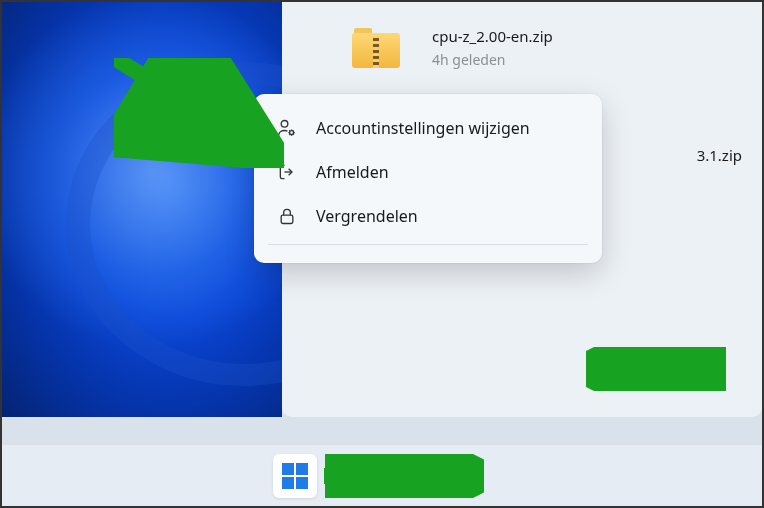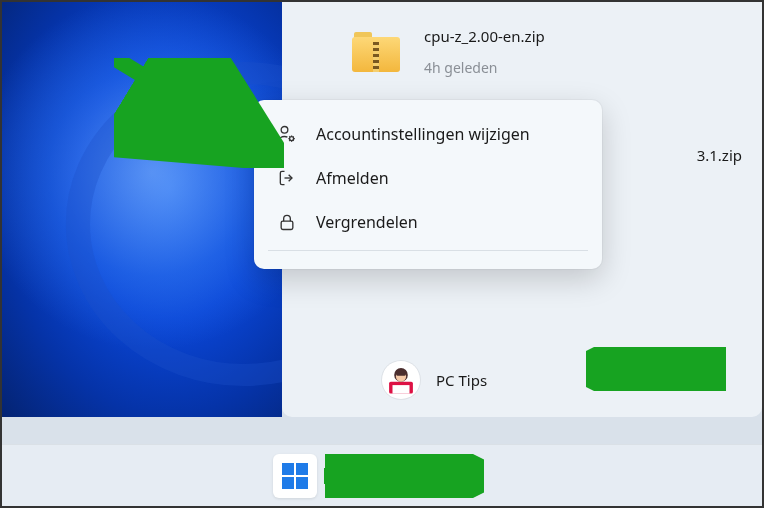--- a/index.html
+++ b/index.html
@@ -1,29 +1,29 @@
 <!DOCTYPE html>
 <html><head>
 <meta charset="utf-8">
 <style>
 *{margin:0;padding:0;box-sizing:border-box;font-family:"Segoe UI",system-ui,sans-serif}
 body{width:764px;height:508px;overflow:hidden;background:#d9e1ea;position:relative;border:2px solid #333}
 .wallpaper{position:absolute;top:0;left:0;width:280px;height:415px;background:radial-gradient(ellipse at 60% 45%,#2a6ff0 0%,#0a46d7 40%,#0533a8 70%,#042372 100%);overflow:hidden}
 .wallpaper::before{content:"";position:absolute;top:-40px;left:-60px;width:420px;height:420px;background:radial-gradient(circle at 50% 50%,rgba(140,190,255,0.5) 0%,rgba(50,120,240,0.4) 35%,transparent 60%);transform:rotate(-8deg)}
 .wallpaper::after{content:"";position:absolute;top:60px;left:80px;width:280px;height:280px;border:22px solid rgba(30,80,200,0.35);border-radius:50%;transform:scaleX(1.1)}
 .start-panel{position:absolute;top:0;left:280px;right:0;height:415px;background:#ecf1f6;border-radius:0 0 10px 10px}
-.file-row{position:absolute;top:24px;left:70px;display:flex;align-items:center;gap:24px}
+.file-row{position:absolute;top:24px;left:70px;display:flex;align-items:center;gap:32px}
 .folder-icon{width:48px;height:40px;position:relative}
 .folder-icon .tab{position:absolute;top:0;left:2px;width:18px;height:8px;background:#f0c659;border-radius:2px 2px 0 0}
 .folder-icon .body{position:absolute;top:5px;left:0;width:48px;height:35px;background:linear-gradient(#fdd877,#f3b73d);border-radius:3px}
 .folder-icon .zip{position:absolute;top:10px;left:21px;width:6px;height:30px;background:repeating-linear-gradient(#7a5820 0 3px,#f5cf6f 3px 6px)}
 .file-text .name{font-size:15px;color:#1a1a1a}
-.file-text .time{font-size:14px;color:#8a8f96;margin-top:12px}
+.file-text .time{font-size:14px;color:#8a8f96;margin-top:4px}
 .truncated-name{position:absolute;top:143px;right:20px;font-size:15px;color:#1a1a1a}
-.user-menu{position:absolute;top:98px;left:-28px;width:348px;background:#f4f8fb;border-radius:10px;box-shadow:0 10px 30px rgba(0,0,0,0.18),0 0 0 1px rgba(0,0,0,0.03);padding:12px 0}
+.user-menu{position:absolute;top:92px;left:-28px;width:348px;background:#f4f8fb;border-radius:10px;box-shadow:0 10px 30px rgba(0,0,0,0.18),0 0 0 1px rgba(0,0,0,0.03);padding:12px 0}
 .menu-item{display:flex;align-items:center;gap:18px;padding:11px 22px;font-size:16px;color:#1a1a1a;cursor:pointer}
 .menu-icon{width:22px;height:22px;display:flex;align-items:center;justify-content:center;flex-shrink:0}
 .menu-divider{height:1px;background:#d9dfe5;margin:6px 14px}
 .avatar-circle{width:28px;height:28px;border-radius:50%;background:#e3e7eb;display:flex;align-items:center;justify-content:center;margin-left:-3px}
 .user-row-bottom{position:absolute;left:100px;bottom:18px;display:flex;align-items:center;gap:16px}
 .user-avatar{width:38px;height:38px;border-radius:50%;background:#fff;display:flex;align-items:center;justify-content:center;overflow:hidden;box-shadow:0 0 0 1px rgba(0,0,0,0.06)}
 .user-avatar svg{width:34px;height:34px}
 .user-name{font-size:15px;color:#1a1a1a}
 .taskbar{position:absolute;left:0;right:0;bottom:0;height:62px;background:#e6ecf3;border-top:1px solid rgba(0,0,0,0.05);display:flex;align-items:center;justify-content:center;gap:14px}
 .tb-btn{width:44px;height:44px;border-radius:6px;display:flex;align-items:center;justify-content:center;cursor:pointer}
@@ -95,33 +95,20 @@
           <path d="M8 11V8a4 4 0 018 0v3"></path>
         </svg>
       </span>
       <span>Vergrendelen</span>
     </div>
 
     <div class="menu-divider"></div>
 
   </div>
 
-  <div class="user-row-bottom">
-    <div class="user-avatar">
-      <svg viewBox="0 0 40 40">
-        <rect x="0" y="0" width="40" height="40" fill="#fff"></rect>
-        <rect x="6" y="22" width="28" height="14" rx="2" fill="#d14"></rect>
-        <rect x="10" y="26" width="20" height="10" fill="#fff"></rect>
-        <circle cx="20" cy="14" r="8" fill="#4b2e2e"></circle>
-        <circle cx="20" cy="16" r="6" fill="#f5c9a7"></circle>
-        <rect x="14" y="8" width="12" height="7" rx="3" fill="#4b2e2e"></rect>
-      </svg>
-    </div>
-    <span class="user-name">PC Tips</span>
-  </div>
 
 </div>
 
 <div class="arrow" style="left:112px;top:56px">
   <svg width="170" height="110">
       <defs>
         <marker id="ah1" markerWidth="12" markerHeight="12" refX="9" refY="6" orient="auto">
           <path d="M0,0 L12,6 L0,12 Z" fill="#17a321"></path>
         </marker>
       </defs>

